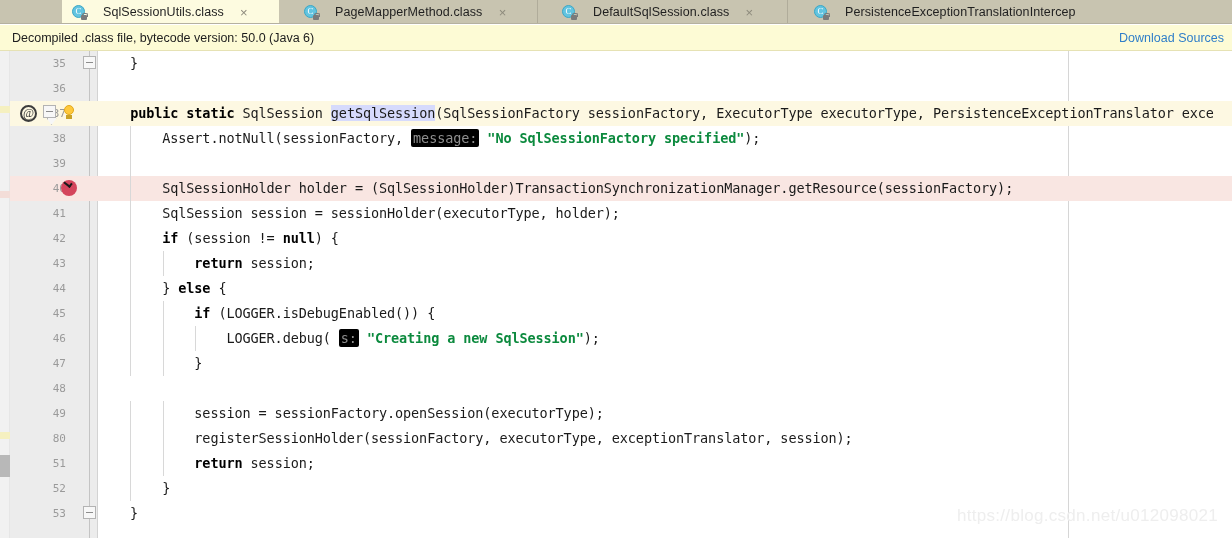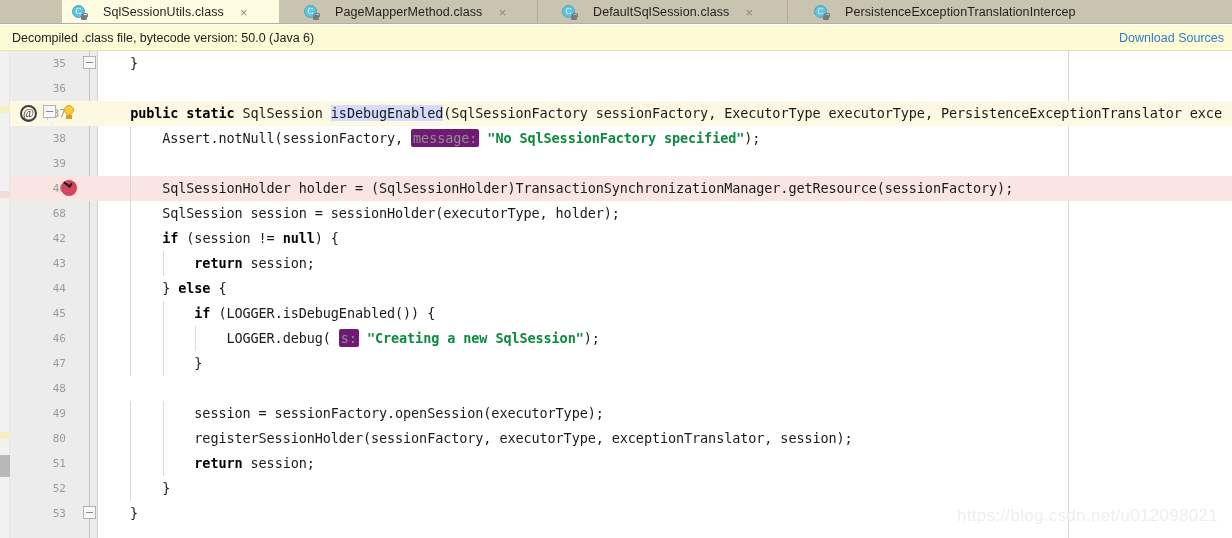--- a/index.html
+++ b/index.html
@@ -215,21 +215,21 @@
   
   .fold-rail {
     position: absolute; left: 89px; top: 0; width: 1px; height: 487px;
     background: #c4c4c4;
   }
 
   
   .kw  { color: #000000; font-weight: bold; }
   .str { color: #0c8a3e; font-weight: bold; }
   .hint {
-    background: #701a75; color: #8f8f8f;
+    background: #000000; color: #8f8f8f;
     border-radius: 2px; padding: 1px 2px;
   }
   .sel { background: #d6dafc; }
   .caret {
     display: inline-block; width: 0; border-left: 2px solid #000;
     height: 16px; vertical-align: -3px; margin-right: -2px;
   }
 
   
   .iguide {
@@ -331,21 +331,21 @@
           <div class="hlbg"></div>
           <div class="lineno">37</div>
           <div class="gcell" style="left: 16px; width: 81px;">
             <span class="at-icon">@</span>
             <span class="fold-start"></span>
             <span class="bulb">
               <span class="glass"></span>
               <span class="base"></span>
             </span>
           </div>
-          <div class="code"><span>    </span><span class="kw">public static </span><span>SqlSession </span><span class="caret"></span><span class="sel">isDebugEnabled</span><span>(SqlSessionFactory sessionFactory, ExecutorType executorType, PersistenceExceptionTranslator exce</span></div>
+          <div class="code"><span>    </span><span class="kw">public static </span><span>SqlSession </span><span class="caret"></span><span class="sel">getSqlSession</span><span>(SqlSessionFactory sessionFactory, ExecutorType executorType, PersistenceExceptionTranslator exce</span></div>
         </div>
         <div class="row">
           <div class="lineno">38</div>
           <div class="gcell"></div>
           <div class="iguide" style="left: 130.48px; top: 0px; height: 25px;"></div>
           <div class="code"><span>        Assert.notNull(sessionFactory, </span><span class="hint">message:</span><span> </span><span class="str">"No SqlSessionFactory specified"</span><span>);</span></div>
         </div>
         <div class="row">
           <div class="lineno">39</div>
           <div class="gcell"></div>
@@ -356,21 +356,21 @@
           <div class="lineno">40</div>
           <div class="gcell" style="left: 56px;">
             <span class="breakpoint">
               <span class="tick"></span>
             </span>
           </div>
           <div class="iguide" style="left: 130.48px; top: 0px; height: 25px;"></div>
           <div class="code"><span>        SqlSessionHolder holder = (SqlSessionHolder)TransactionSynchronizationManager.getResource(sessionFactory);</span></div>
         </div>
         <div class="row">
-          <div class="lineno">68</div>
+          <div class="lineno">41</div>
           <div class="gcell"></div>
           <div class="iguide" style="left: 130.48px; top: 0px; height: 25px;"></div>
           <div class="code"><span>        SqlSession session = sessionHolder(executorType, holder);</span></div>
         </div>
         <div class="row">
           <div class="lineno">42</div>
           <div class="gcell"></div>
           <div class="iguide" style="left: 130.48px; top: 0px; height: 25px;"></div>
           <div class="code"><span>        </span><span class="kw">if</span><span> (session != </span><span class="kw">null</span><span>) {</span></div>
         </div>

